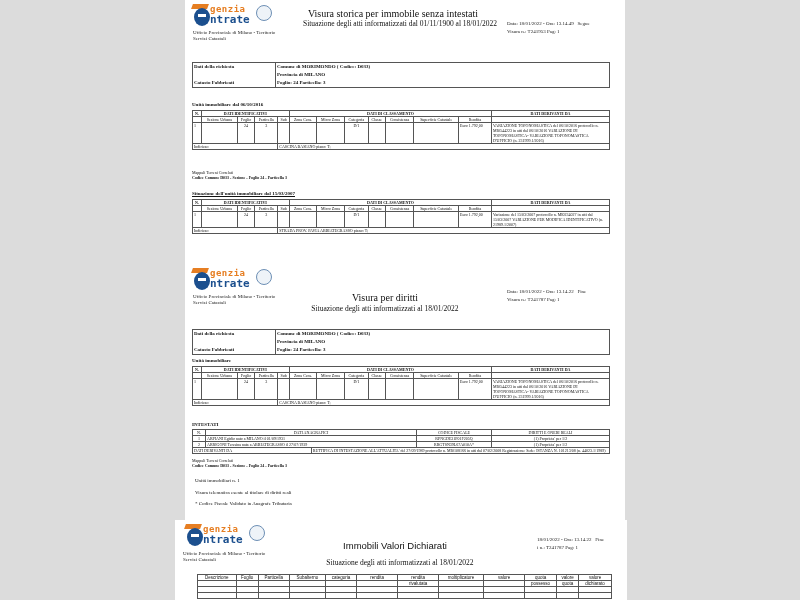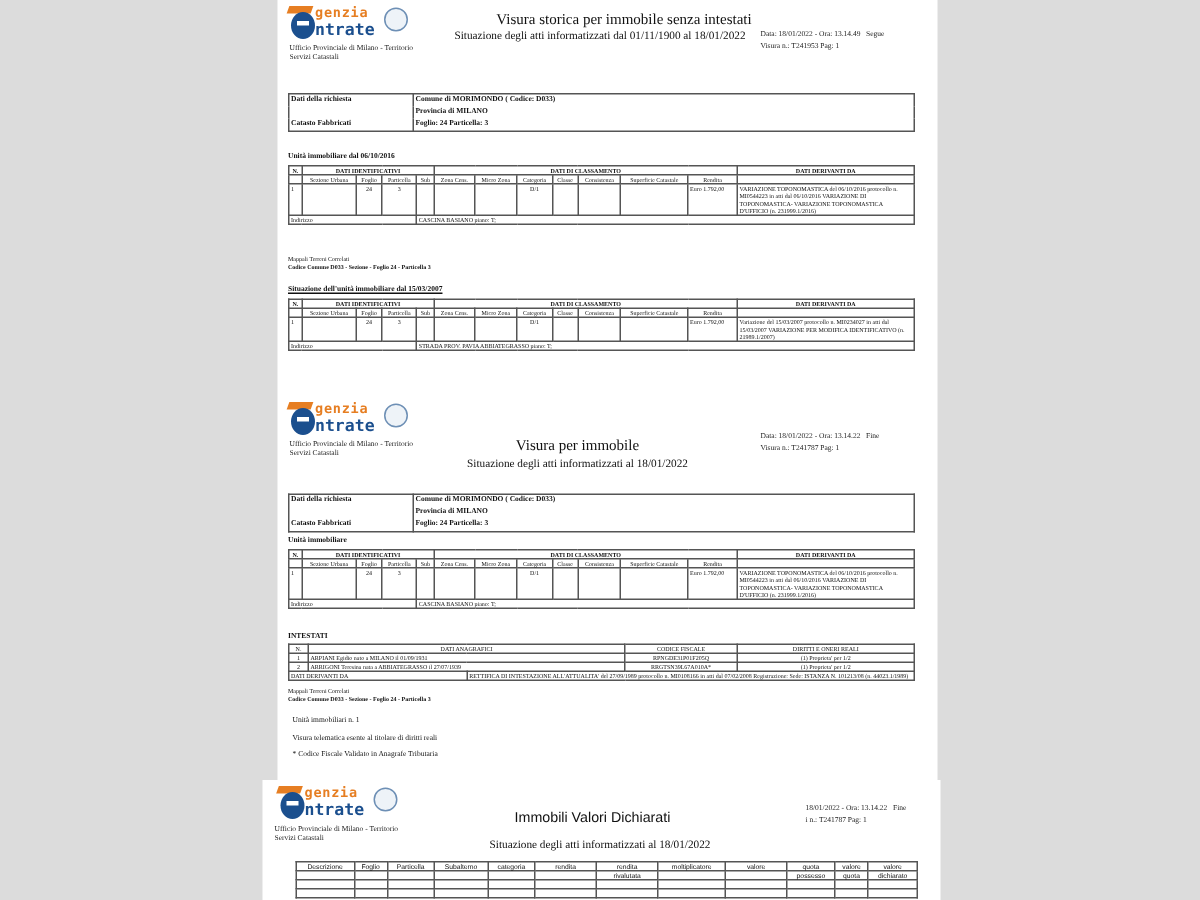--- a/index.html
+++ b/index.html
@@ -34,21 +34,21 @@
     <div class="bar"></div>
       <div class="e"></div>
     <span class="w1">genzia</span>
     <span class="w2">ntrate</span>
     <div class="emb"></div>
   </div>
   <div class="office" style="left:8px;top:30px;">
     <div>Ufficio Provinciale di Milano - Territorio</div>
       <div>Servizi Catastali</div>
   </div>
-  <div class="title" style="left:121px;top:8px;width:220px;font-size:10px;">Visura storica per immobile senza intestati</div>
+  <div class="title" style="left:98px;top:8px;width:220px;font-size:10px;">Visura storica per immobile senza intestati</div>
   <div class="title" style="left:95px;top:19px;width:240px;font-size:7.5px;">Situazione degli atti informatizzati dal 01/11/1900 al 18/01/2022</div>
   <div class="meta" style="left:322px;top:20px;">
     <span>Data: 18/01/2022 - Ora: 13.14.49</span>&nbsp;&nbsp;&nbsp;<span>Segue</span><br>
     <span>Visura n.: T241953 Pag: 1</span>
   </div>
 
   <table style="left:7px;top:62px;width:418px;">
     <tbody>
         <tr>
           <td class="req" style="width:80px;border-bottom:none;">Dati della richiesta</td>
@@ -168,21 +168,21 @@
     <div class="bar"></div>
       <div class="e"></div>
     <span class="w1">genzia</span>
     <span class="w2">ntrate</span>
     <div class="emb"></div>
   </div>
   <div class="office" style="left:8px;top:32px;">
     <div>Ufficio Provinciale di Milano - Territorio</div>
       <div>Servizi Catastali</div>
   </div>
-  <div class="title" style="left:120px;top:30px;width:160px;font-size:10px;">Visura per immobile</div>
+  <div class="title" style="left:120px;top:30px;width:160px;font-size:10px;">Visura per diritti</div>
   <div class="title" style="left:100px;top:42px;width:200px;font-size:7.5px;">Situazione degli atti informatizzati al 18/01/2022</div>
   <div class="meta" style="left:322px;top:26px;">
     <span>Data: 18/01/2022 - Ora: 13.14.22</span>&nbsp;&nbsp;&nbsp;<span>Fine</span><br>
     <span>Visura n.: T241787 Pag: 1</span>
   </div>
 
   <table style="left:7px;top:67px;width:418px;">
     <tbody>
         <tr>
           <td class="req" style="width:80px;border-bottom:none;">Dati della richiesta</td>

